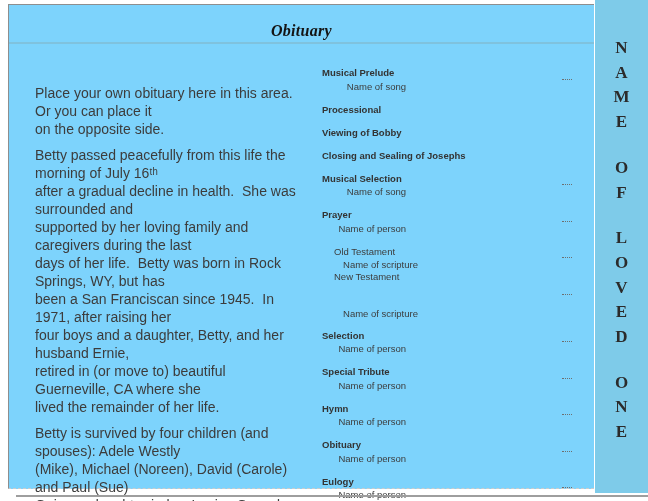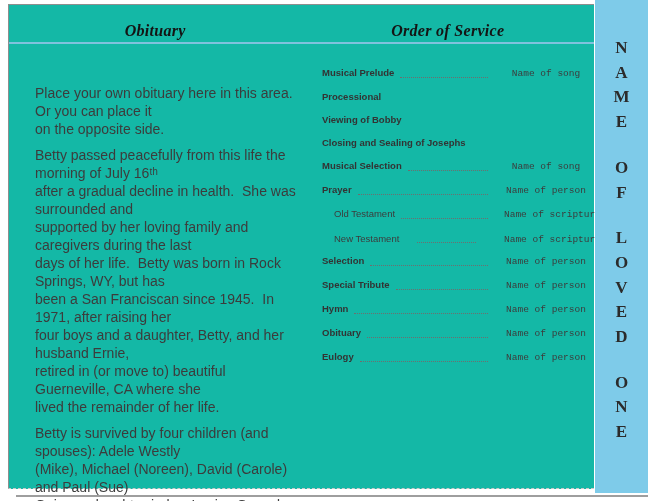--- a/index.html
+++ b/index.html
@@ -6,21 +6,21 @@
   body{
     width:648px;height:501px;overflow:hidden;background:#ffffff;
     font-family:"Liberation Sans","DejaVu Sans",sans-serif;
     -webkit-font-smoothing:antialiased;
   }
   .canvas{position:relative;width:648px;height:501px;background:#ffffff;}
 
   
   .page{
     position:absolute;left:8px;top:4px;width:586px;height:485px;
-    background:#14b8a6;
+    background:#7dd3fc;
     border-left:1px solid #8e8e8e;
     border-top:1px solid #8e8e8e;
     border-bottom:1px dashed #cccccc;
     box-sizing:border-box;
   }
   .page-header{display:flex;height:37px;align-items:flex-end;}
   .half{flex:1;text-align:center;padding-bottom:2px;}
   .title{
     margin:0;display:inline-block;
     font-family:"Liberation Serif","DejaVu Serif",serif;
@@ -34,33 +34,33 @@
   .left-col{
     margin-left:26px;width:266px;padding-top:40px;
     font-size:14px;line-height:18px;color:#3c3c3c;
   }
   .left-col p{margin:0 0 8px 0;white-space:pre-wrap;}
 
   .right-col{margin-left:21px;width:266px;padding-top:24px;}
   .os-row{
     display:flex;align-items:baseline;
     font-size:9.5px;line-height:10.5px;color:#3c3c3c;
-    margin-bottom:12.5px;white-space:nowrap;
+    margin-bottom:12.5px;white-space:nowrap;flex-direction:column;
   }
   .os-row.head{margin-bottom:2px;}
-  .os-row.sub{margin-bottom:13px;padding-left:12px;}
+  .os-row.sub{margin-bottom:1px;padding-left:12px;}
   .os-row.sub-last{margin-bottom:11px;gap:12px;}
   .os-label.b{font-weight:bold;color:#333333;}
   .os-suffix{margin-left:3px;}
   .dots{
     flex:1;align-self:flex-end;height:0;
     border-bottom:1.4px dotted #6e6e6e;
     margin:0 16px 2px 6px;min-width:10px;
   }
-  .os-value{flex:none;width:84px;text-align:center;font-family:Liberation Mono, monospace;}
+  .os-value{flex:none;width:84px;text-align:right;}
 
   
   .banner{
     position:absolute;left:595px;top:0;width:53px;height:493px;
     background:#7ecbe9;display:flex;flex-direction:column;
     align-items:center;padding-top:36px;box-sizing:border-box;
   }
   .banner .word{margin-bottom:21px;text-align:center;}
   .banner .letter{
     display:block;
@@ -77,23 +77,20 @@
 </head>
 <body>
 
 <div class="canvas">
 
   <div class="page">
 
     <div class="page-header">
       <div class="half">
         <h1 class="title">Obituary</h1>
-      </div>
-      <div class="half">
-        <h1 class="title">Order of Service</h1>
       </div>
     </div>
 
     <div class="rule" style="background: rgb(127, 194, 222);"></div>
 
     <div class="content">
 
       <div class="left-col">
         <p>Place your own obituary here in this area. Or you can place it
 on the opposite side.</p>

